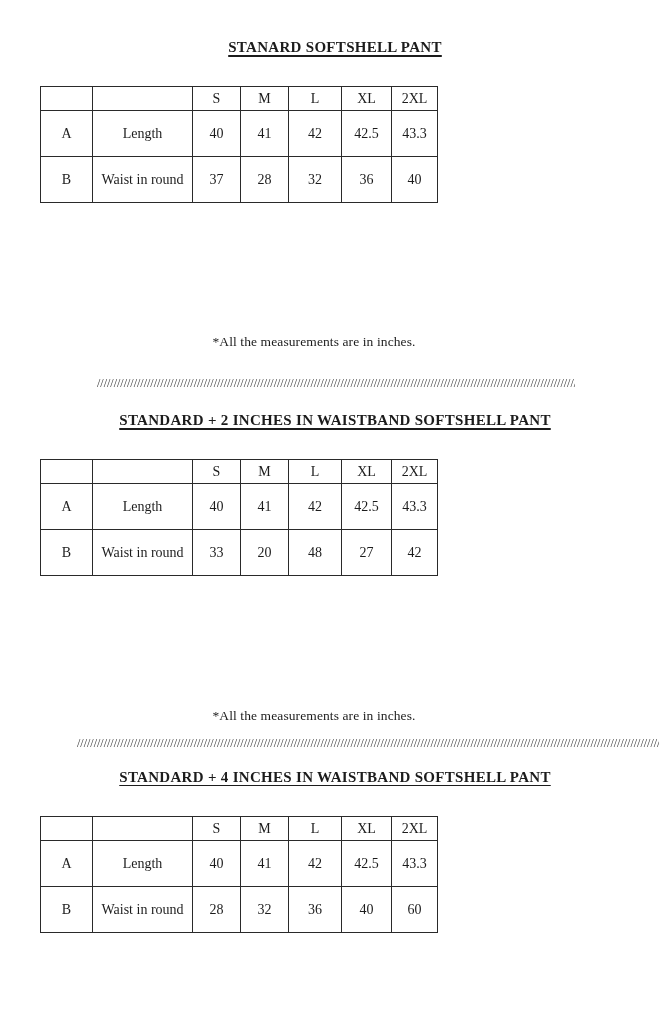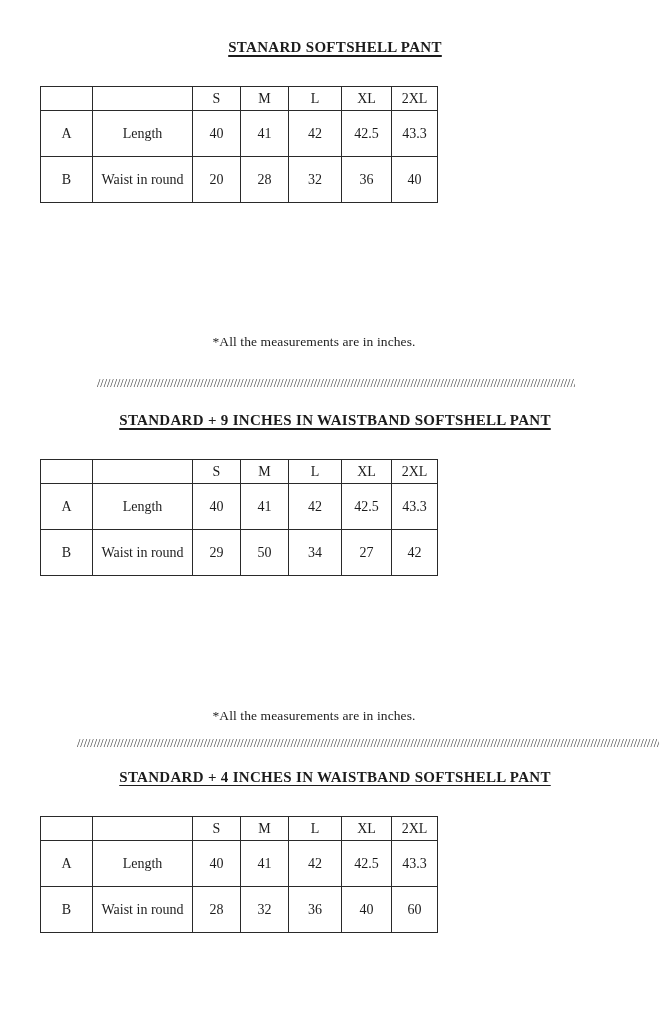--- a/index.html
+++ b/index.html
@@ -107,34 +107,34 @@
     <td>Length</td>
     <td>40</td>
     <td>41</td>
     <td>42</td>
     <td>42.5</td>
     <td>43.3</td>
   </tr>
   <tr class="data-row">
     <td>B</td>
     <td>Waist in round</td>
-    <td>20</td>
+    <td>37</td>
     <td>28</td>
     <td>32</td>
     <td>36</td>
     <td>40</td>
   </tr>
 </tbody>
   </table>
 
 <div class="abs note n1">*All the measurements are in inches.</div>
 
 <div class="abs divider divider-1">//////////////////////////////////////////////////////////////////////////////////////////////////////////////////////////////////////////////////////////////////////////////////////////////////////////////////////</div>
 
-<div class="abs section-title t2">STANDARD + 9 INCHES IN WAISTBAND SOFTSHELL PANT</div>
+<div class="abs section-title t2">STANDARD + 2 INCHES IN WAISTBAND SOFTSHELL PANT</div>
 
 <table class="abs size-table tb2">
   <colgroup>
     <col style="width:52px">
       <col style="width:100px">
       <col style="width:48px">
       <col style="width:48px">
       <col style="width:53px">
       <col style="width:50px">
       <col style="width:46px">
@@ -154,23 +154,23 @@
     <td>Length</td>
     <td>40</td>
     <td>41</td>
     <td>42</td>
     <td>42.5</td>
     <td>43.3</td>
   </tr>
   <tr class="data-row">
     <td>B</td>
     <td>Waist in round</td>
-    <td>29</td>
-    <td>50</td>
-    <td>34</td>
+    <td>33</td>
+    <td>20</td>
+    <td>48</td>
     <td>27</td>
     <td>42</td>
   </tr>
 </tbody>
   </table>
 
 <div class="abs note n2">*All the measurements are in inches.</div>
 
 <div class="abs divider divider-2">//////////////////////////////////////////////////////////////////////////////////////////////////////////////////////////////////////////////////////////////////////////////////////////////////////////////////////</div>
 

